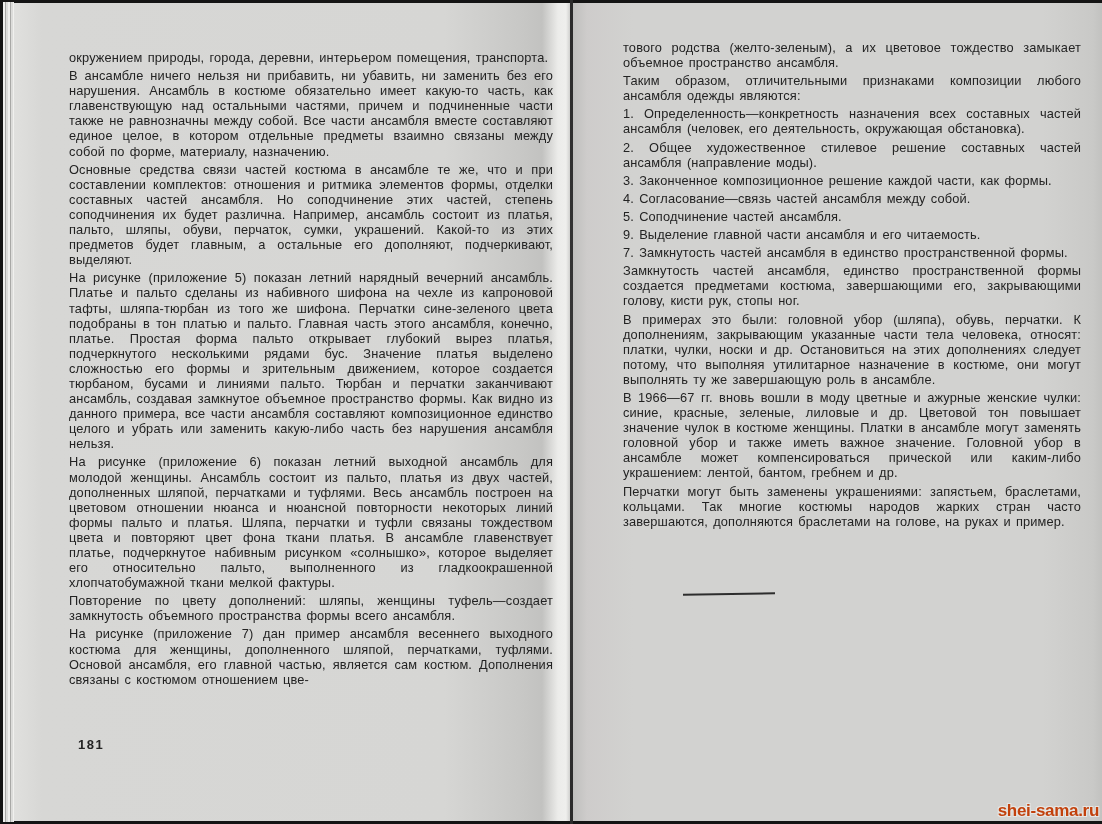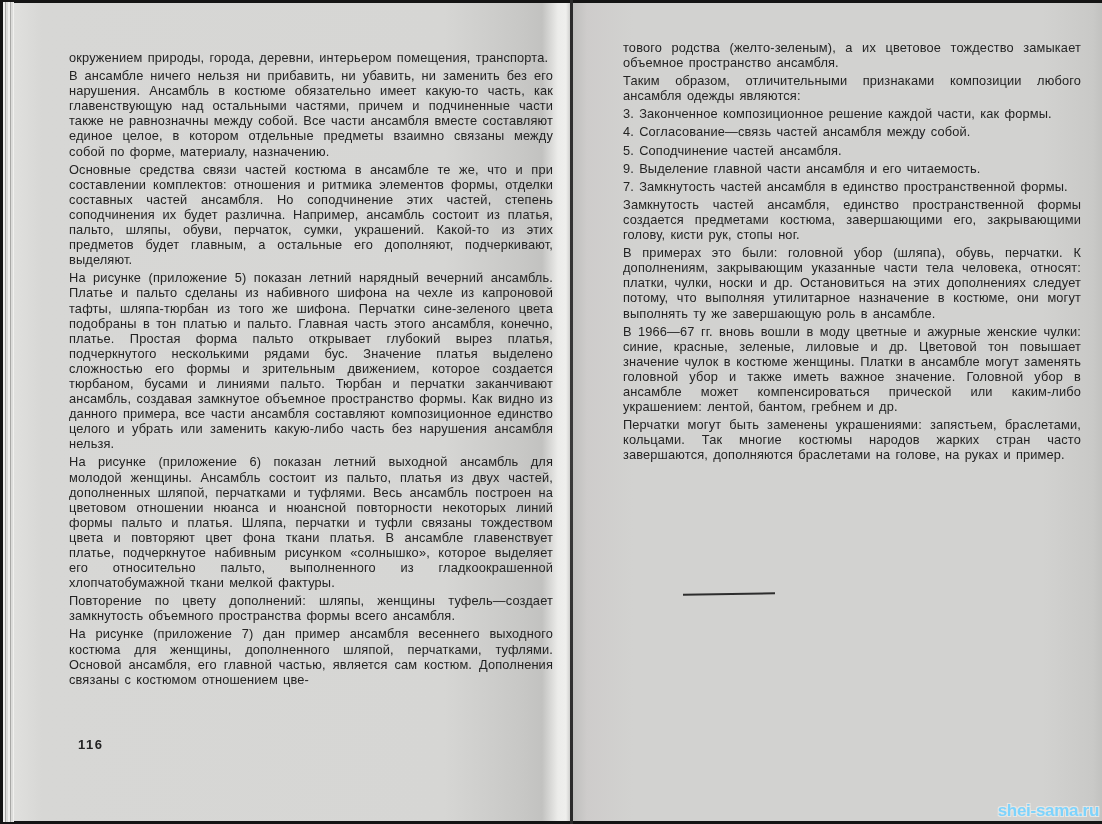--- a/index.html
+++ b/index.html
@@ -52,21 +52,21 @@
     position:absolute; left:64px; top:734px;
     font-size:13px; letter-spacing:1.5px; color:#242424; font-weight:bold;
   }
   .section-divider {
     position:absolute; left:110px; top:590px; width:92px; height:2px;
     background:#2d2d2d; transform:rotate(-1deg);
   }
   .watermark {
     position:absolute; right:3px; bottom:3px;
     font-size:17px; font-weight:bold; letter-spacing:-0.3px;
-    color:#7dd3fc;
+    color:#c2410c;
     text-shadow:-1px -1px 0 #e6e6e4, 1px -1px 0 #e6e6e4,
                 -1px 1px 0 #e6e6e4, 1px 1px 0 #e6e6e4;
   }
 </style>
 </head>
 <body>
 
 <div class="scan">
 
   <div class="edge-stack"></div>
@@ -74,29 +74,31 @@
   <div class="page page-left">
     <div class="text-col col-left">
       <p>окружением природы, города, деревни, интерьером помещения, транспорта.</p>
       <p>В ансамбле ничего нельзя ни прибавить, ни убавить, ни заменить без его нарушения. Ансамбль в костюме обязательно имеет какую-то часть, как главенствующую над остальными частями, причем и подчиненные части также не равнозначны между собой. Все части ансамбля вместе составляют единое целое, в котором отдельные предметы взаимно связаны между собой по форме, материалу, назначению.</p>
       <p>Основные средства связи частей костюма в ансамбле те же, что и при составлении комплектов: отношения и ритмика элементов формы, отделки составных частей ансамбля. Но соподчинение этих частей, степень соподчинения их будет различна. Например, ансамбль состоит из платья, пальто, шляпы, обуви, перчаток, сумки, украшений. Какой-то из этих предметов будет главным, а остальные его дополняют, подчеркивают, выделяют.</p>
       <p>На рисунке (приложение 5) показан летний нарядный вечерний ансамбль. Платье и пальто сделаны из набивного шифона на чехле из капроновой тафты, шляпа-тюрбан из того же шифона. Перчатки сине-зеленого цвета подобраны в тон платью и пальто. Главная часть этого ансамбля, конечно, платье. Простая форма пальто открывает глубокий вырез платья, подчеркнутого несколькими рядами бус. Значение платья выделено сложностью его формы и зрительным движением, которое создается тюрбаном, бусами и линиями пальто. Тюрбан и перчатки заканчивают ансамбль, создавая замкнутое объемное пространство формы. Как видно из данного примера, все части ансамбля составляют композиционное единство целого и убрать или заменить какую-либо часть без нарушения ансамбля нельзя.</p>
       <p>На рисунке (приложение 6) показан летний выходной ансамбль для молодой женщины. Ансамбль состоит из пальто, платья из двух частей, дополненных шляпой, перчатками и туфлями. Весь ансамбль построен на цветовом отношении нюанса и нюансной повторности некоторых линий формы пальто и платья. Шляпа, перчатки и туфли связаны тождеством цвета и повторяют цвет фона ткани платья. В ансамбле главенствует платье, подчеркнутое набивным рисунком «солнышко», которое выделяет его относительно пальто, выполненного из гладкоокрашенной хлопчатобумажной ткани мелкой фактуры.</p>
       <p>Повторение по цвету дополнений: шляпы, женщины туфель—создает замкнутость объемного пространства формы всего ансамбля.</p>
       <p>На рисунке (приложение 7) дан пример ансамбля весеннего выходного костюма для женщины, дополненного шляпой, перчатками, туфлями. Основой ансамбля, его главной частью, является сам костюм. Дополнения связаны с костюмом отношением цве-</p>
     </div>
-    <div class="page-number">116</div>
+    <div class="page-number">181</div>
   </div>
 
   <div class="gutter-line"></div>
 
   <div class="page page-right">
     <div class="text-col col-right">
       <p>тового родства (желто-зеленым), а их цветовое тождество замыкает объемное пространство ансамбля.</p>
       <p>Таким образом, отличительными признаками композиции любого ансамбля одежды являются:</p>
+      <p>1. Определенность—конкретность назначения всех составных частей ансамбля (человек, его деятельность, окружающая обстановка).</p>
+      <p>2. Общее художественное стилевое решение составных частей ансамбля (направление моды).</p>
       <p>3. Законченное композиционное решение каждой части, как формы.</p>
       <p>4. Согласование—связь частей ансамбля между собой.</p>
       <p>5. Соподчинение частей ансамбля.</p>
       <p>9. Выделение главной части ансамбля и его читаемость.</p>
       <p>7. Замкнутость частей ансамбля в единство пространственной формы.</p>
       <p>Замкнутость частей ансамбля, единство пространственной формы создается предметами костюма, завершающими его, закрывающими голову, кисти рук, стопы ног.</p>
       <p>В примерах это были: головной убор (шляпа), обувь, перчатки. К дополнениям, закрывающим указанные части тела человека, относят: платки, чулки, носки и др. Остановиться на этих дополнениях следует потому, что выполняя утилитарное назначение в костюме, они могут выполнять ту же завершающую роль в ансамбле.</p>
       <p>В 1966—67 гг. вновь вошли в моду цветные и ажурные женские чулки: синие, красные, зеленые, лиловые и др. Цветовой тон повышает значение чулок в костюме женщины. Платки в ансамбле могут заменять головной убор и также иметь важное значение. Головной убор в ансамбле может компенсироваться прической или каким-либо украшением: лентой, бантом, гребнем и др.</p>
       <p>Перчатки могут быть заменены украшениями: запястьем, браслетами, кольцами. Так многие костюмы народов жарких стран часто завершаются, дополняются браслетами на голове, на руках и пример.</p>
     </div>

